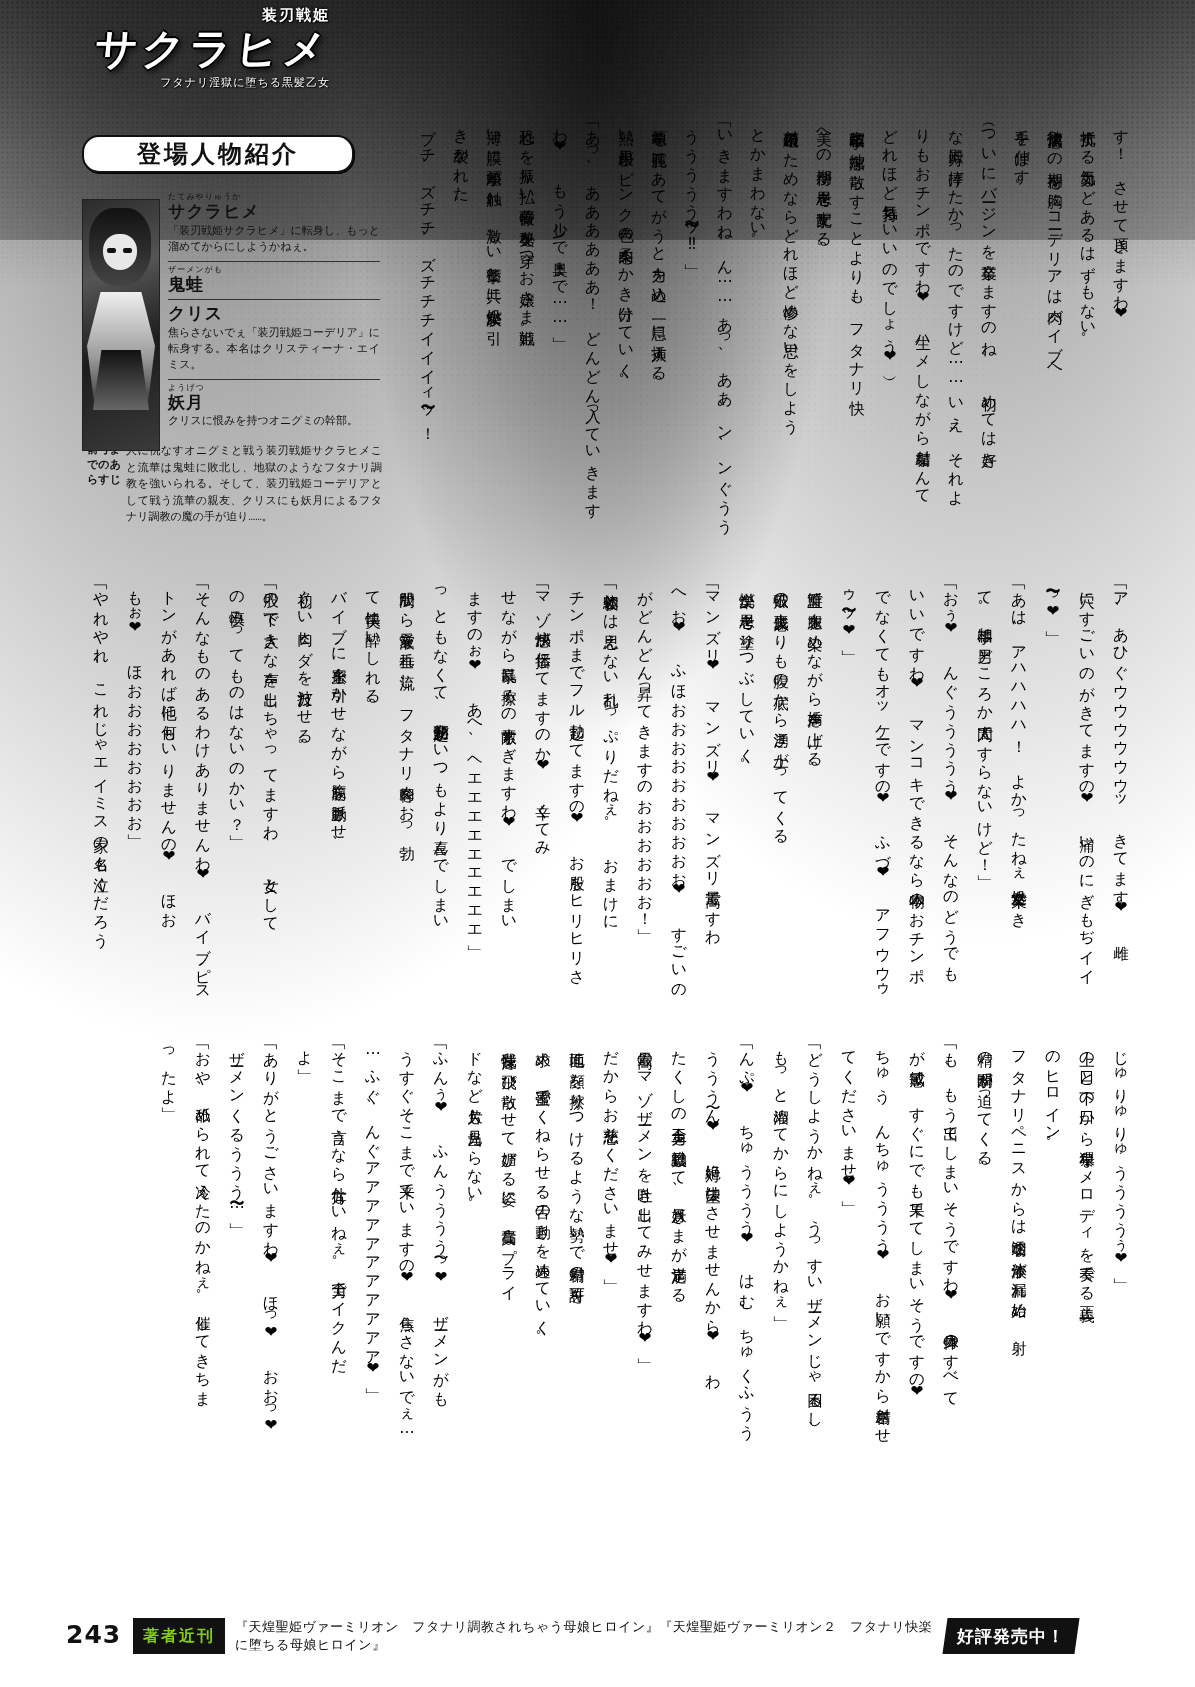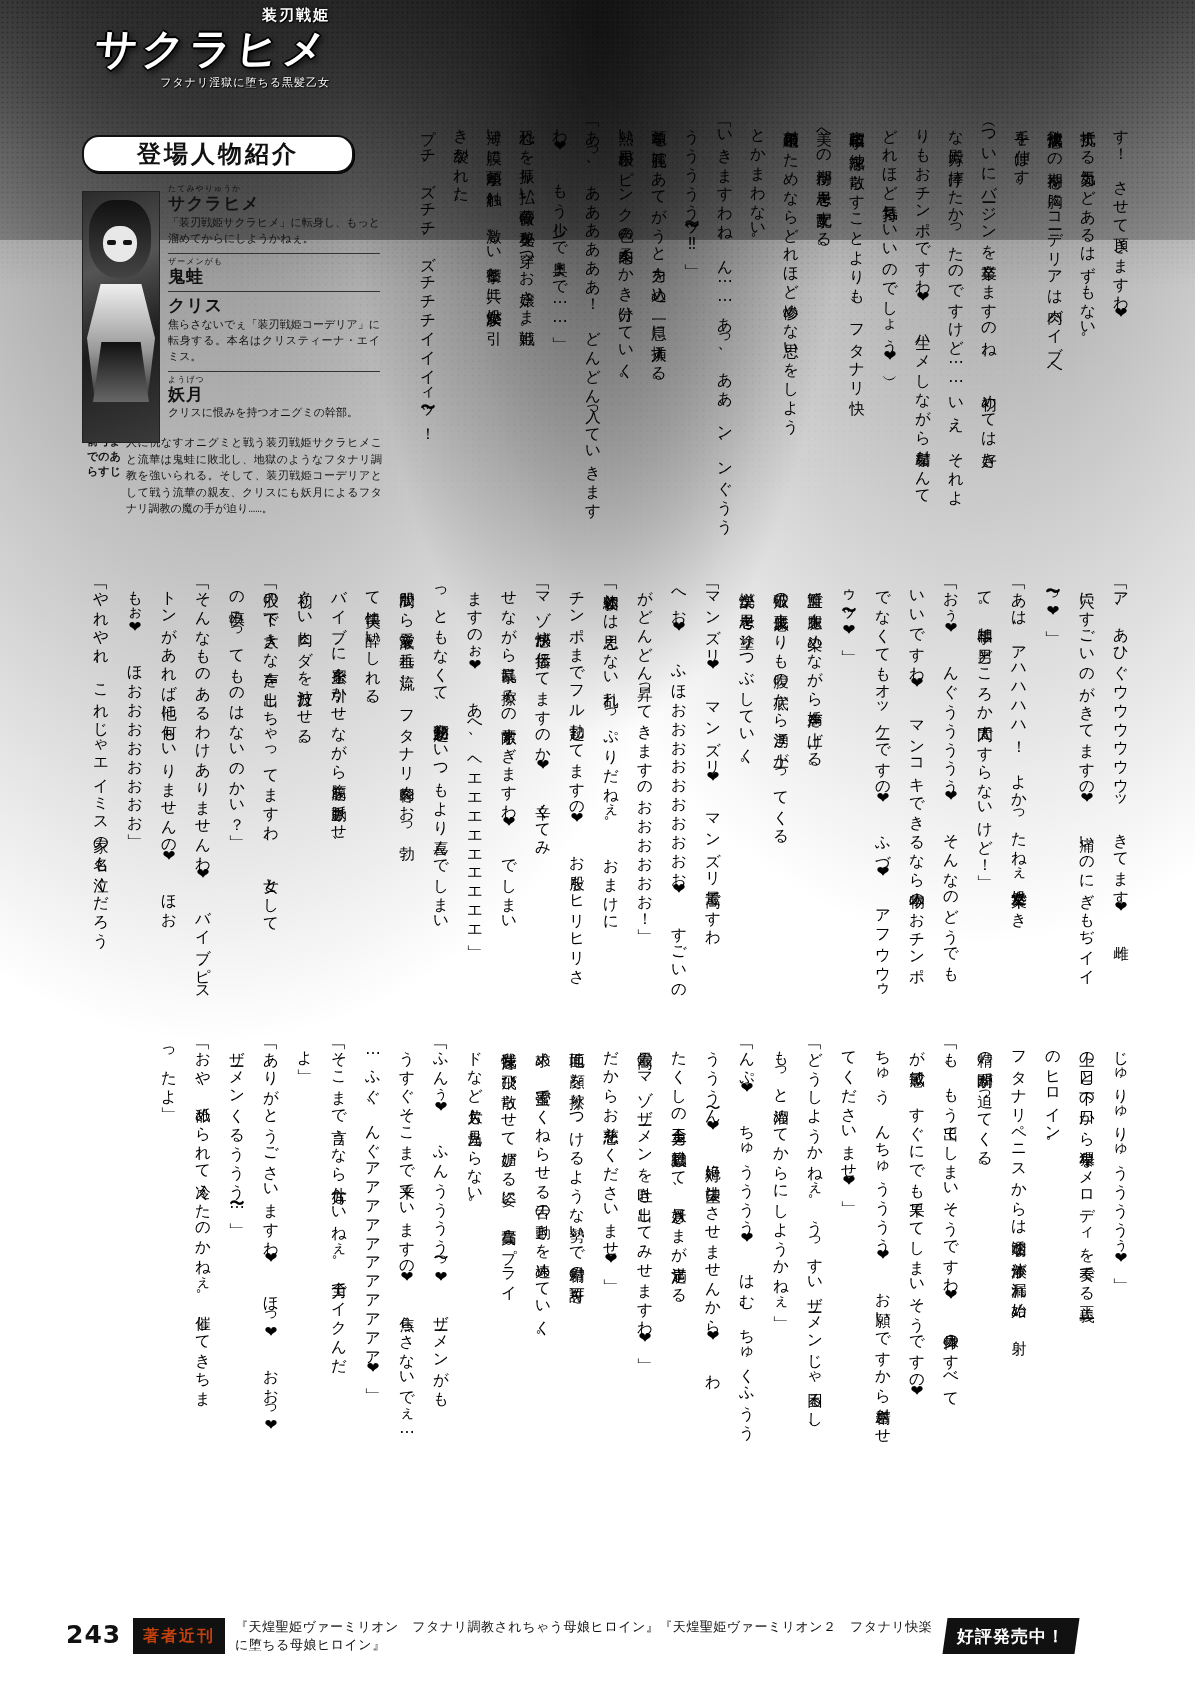--- a/index.html
+++ b/index.html
@@ -109,21 +109,21 @@
     align-items: center;
     justify-content: center;
     box-shadow: 1px 1px 0 #000;
   }
   .cb-header span {
     font-size: 24px;
     font-weight: bold;
     letter-spacing: 3px;
   }
   .cb-body {
-    margin-top: 12px;
+    margin-top: 20px;
     position: relative;
     width: 300px;
   }
   .cb-portrait {
     position: absolute;
     left: 0;
     top: 6px;
     width: 76px;
     height: 250px;
     border: 1px solid #222;
@@ -244,21 +244,21 @@
     position: absolute;
     left: 133px;
     bottom: 33px;
     height: 36px;
     display: flex;
     align-items: stretch;
     font-size: 12px;
   }
   #footer-bar .fb-label {
     background: #111;
-    color: #c2410c;
+    color: #84cc16;
     font-weight: bold;
     font-size: 16px;
     letter-spacing: 2px;
     padding: 0 10px;
     display: flex;
     align-items: center;
   }
   #footer-bar .fb-titles {
     padding: 0 10px;
     display: flex;

